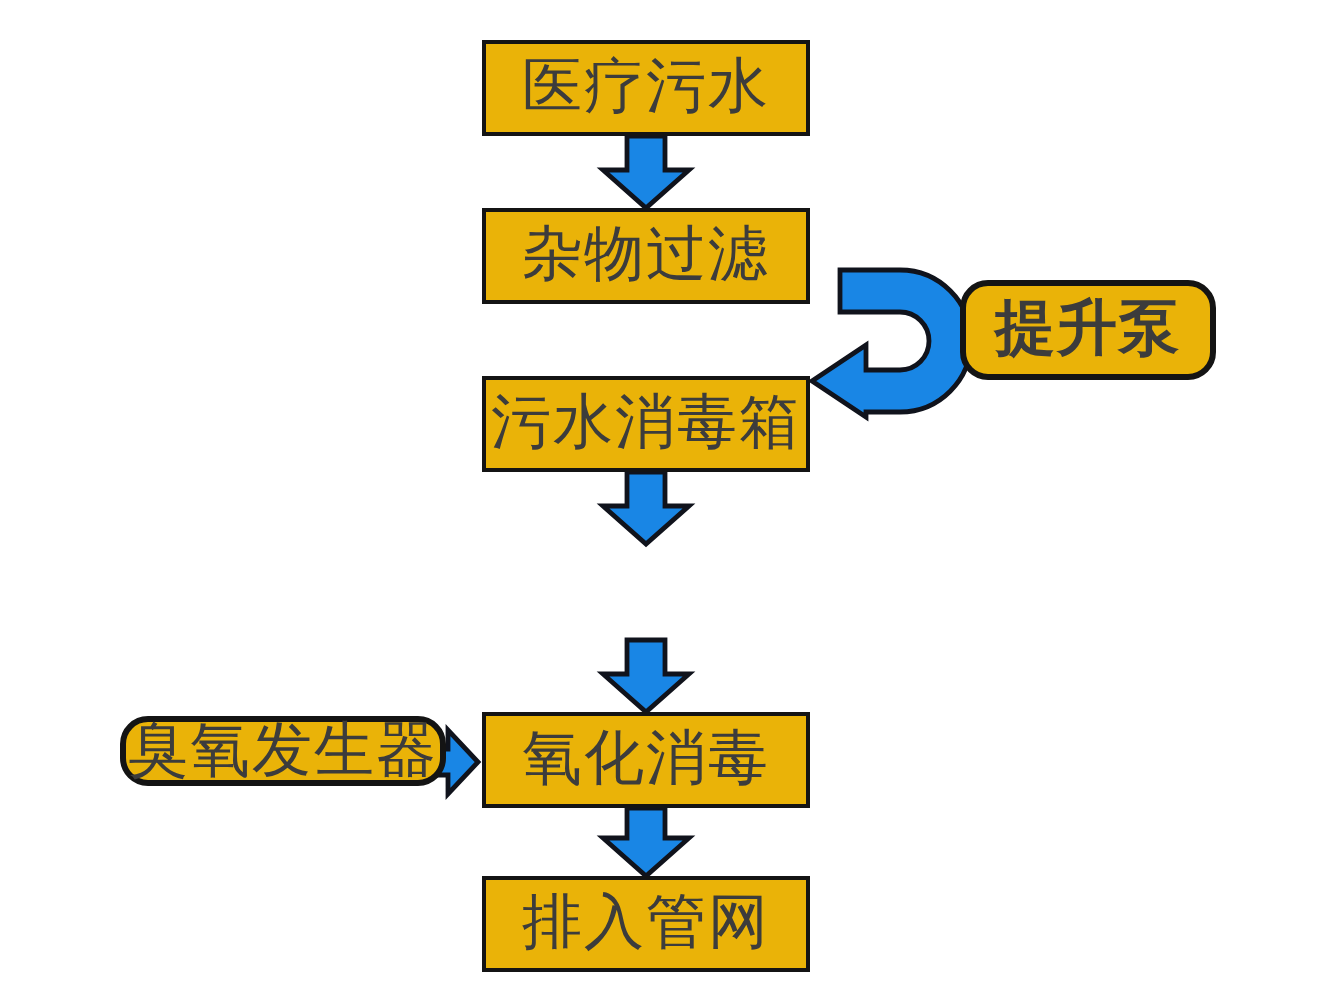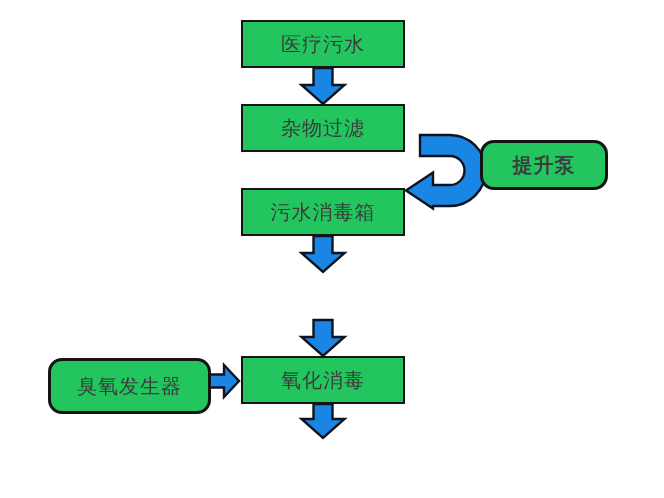--- a/index.html
+++ b/index.html
@@ -24,24 +24,24 @@
   }
   .arrow {
     fill: var(--arrow-fill, #1986e5);
     stroke: var(--arrow-stroke, #10131c);
     stroke-width: 2.4;
     stroke-linejoin: miter;
   }
   .node {
     position: absolute;
     box-sizing: border-box;
-    background: #22c55e;
+    background: #eab308;
     border: 2.5px solid var(--box-border, #141414);
     color: var(--text, #3c3c3c);
-    font-size: 20px;
+    font-size: 30px;
     line-height: 1;
     display: flex;
     align-items: center;
     justify-content: center;
     white-space: nowrap;
     letter-spacing: 1px;
     text-align: right;
   }
   .node.main {
     left: 241px;
@@ -59,24 +59,24 @@
   .node-5 { top: 356px; }
   .node-6 { top: 438px; }
   .node-pump {
     left: 480px;
     top: 140px;
     width: 128px;
     height: 50px;
     font-weight: bold;
   }
   .node-ozone {
-    left: 48px;
+    left: 60px;
     top: 358px;
     width: 163px;
-    height: 56px;
+    height: 35px;
   }
 </style>
 </head>
 <body>
 
 <div class="canvas">
 
   <svg class="arrows-layer" viewBox="0 0 664 498" xmlns="http://www.w3.org/2000/svg">
 
     <polygon class="arrow" points="313.5,68 332.5,68 332.5,85 344.5,85 323,104 301.5,85 313.5,85"></polygon>
@@ -94,18 +94,19 @@
 
   <div class="node main node-1">医疗污水</div>
 
   <div class="node main node-2">杂物过滤</div>
 
   <div class="node main node-3">污水消毒箱</div>
 
 
   <div class="node main node-5">氧化消毒</div>
 
+  <div class="node main node-6">排入管网</div>
 
   <div class="node rounded node-pump">提升泵</div>
 
   <div class="node rounded node-ozone">臭氧发生器</div>
 
 </div>
 
 </body></html>

